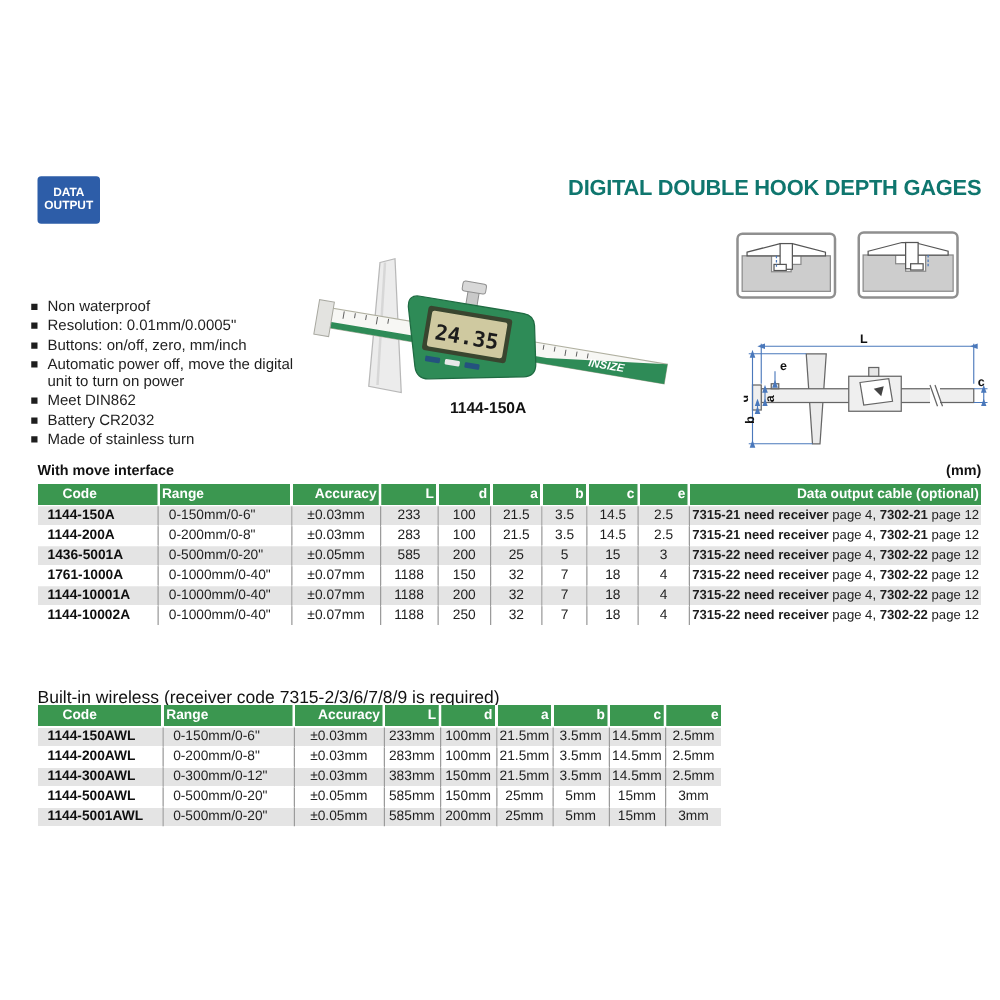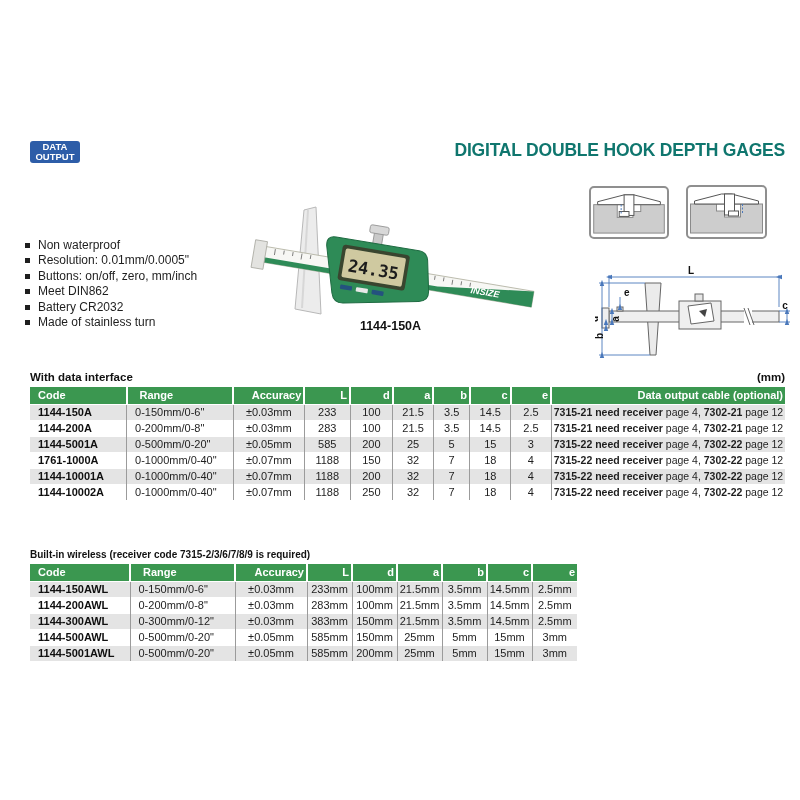--- a/index.html
+++ b/index.html
@@ -4,21 +4,21 @@
 <style>
   :root{
     --green:#3b9750; --badge:#2d5da8; --dim:#4a78bb; --altrow:#e4e4e4; --pgreen:#2e8b57;
   }
   *{margin:0;padding:0;box-sizing:border-box;}
   html,body{background:#fff;}
   body{width:800px;height:800px;position:relative;font-family:"Liberation Sans",sans-serif;color:#222;overflow:hidden;}
   .abs{position:absolute;}
 
   
-  .badge{left:30px;top:141px;width:50px;height:22px;border-radius:3px;background:var(--badge);
+  .badge{left:30px;top:141px;width:50px;height:38px;border-radius:3px;background:var(--badge);
          color:#fff;font-weight:bold;font-size:9.5px;line-height:10.5px;display:flex;flex-direction:column;
          align-items:center;justify-content:center;text-align:center;}
   .page-title{top:140px;right:15px;font-size:17.5px;font-weight:bold;color:#0f766e;letter-spacing:-0.2px;}
 
   
   .features{left:24px;top:239px;width:228px;list-style:none;font-size:12px;line-height:13.8px;color:#1e1e1e;}
   .features li{position:relative;padding-left:14px;margin-bottom:1.6px;}
   .features li::before{content:"";position:absolute;left:1px;top:4px;width:5px;height:5px;background:#1e1e1e;}
 
   
@@ -31,28 +31,28 @@
   .diag2{left:686px;top:185px;width:81px;height:54px;}
 
   
   .dimdraw{left:595px;top:263px;}
   .dimletter{font-weight:bold;font-size:10px;fill:#111;}
 
   
   .tbl-title-row{left:30px;right:15px;top:371px;display:flex;justify-content:space-between;align-items:flex-end;}
   .tbl-title{font-size:11.5px;font-weight:bold;color:#111;}
   .unit-note{font-size:11.5px;font-weight:bold;color:#111;padding-left:40px;}
-  .tbl2-title{left:30px;top:549px;font-size:10px;font-weight:bold;color:#111;}
+  .tbl2-title{left:30px;top:549px;font-size:14px;font-weight:normal;color:#111;}
 
   
   table{border-collapse:collapse;table-layout:fixed;}
   .cat-table th{background:var(--green);color:#fff;font-size:11px;height:17px;border-left:2px solid #fff;
                 padding:0 2px;text-align:right;font-weight:bold;white-space:nowrap;overflow:hidden;}
-  .cat-table th:first-child{border-left:none;text-align:left;padding-left:8px;}
-  .cat-table th:nth-child(2){text-align:left;padding-left:12px;}
+  .cat-table th:first-child{border-left:none;text-align:left;padding-left:20px;}
+  .cat-table th:nth-child(2){text-align:left;padding-left:2px;}
   .cat-table td{font-size:11px;color:#1e1e1e;height:16px;text-align:center;border-left:1px solid #9b9b9b;
                 padding:0 2px;white-space:nowrap;overflow:hidden;}
   .cat-table td:first-child{border-left:none;font-weight:bold;text-align:left;padding-left:8px;color:#0f0f0f;}
   .cat-table td:nth-child(2){text-align:left;padding-left:8px;}
   .cat-table tbody tr{border-top:1px solid #fff;}
   .cat-table tbody tr:nth-child(odd) td{background:var(--altrow);}
   .cat-table .b{font-weight:bold;}
 
   .t1{left:30px;top:387px;width:755px;}
   .t1 th:nth-child(1){width:95px}.t1 th:nth-child(2){width:105px}.t1 th:nth-child(3){width:70px}
@@ -72,20 +72,21 @@
   <span>DATA</span>
   <span>OUTPUT</span>
 </div>
 
 <div class="abs page-title">DIGITAL DOUBLE HOOK DEPTH GAGES</div>
 
 <ul class="abs features">
     <li>Non waterproof</li>
     <li>Resolution: 0.01mm/0.0005"</li>
     <li>Buttons: on/off, zero, mm/inch</li>
+    <li>Automatic power off, move the digital unit to turn on power</li>
     <li>Meet DIN862</li>
     <li>Battery CR2032</li>
     <li>Made of stainless turn</li>
   </ul>
 
 <svg class="abs photo" width="300" height="145" viewBox="0 0 300 145">
 
   <polygon points="54,24 66,21 71,128 45,123" fill="#ececec" stroke="#b8b8b8" stroke-width="1"></polygon>
   <line x1="58" y1="24" x2="52" y2="122" stroke="#d7d7d7" stroke-width="2"></line>
   <g transform="rotate(9.5 30 72)">
@@ -187,21 +188,21 @@
   </g>
   <text class="dimletter" x="96" y="11" text-anchor="middle">L</text>
   <text class="dimletter" x="29" y="33">e</text>
   <text class="dimletter" x="24" y="56" transform="rotate(-90 24 56)" text-anchor="middle">a</text>
   <text class="dimletter" x="3" y="56" transform="rotate(-90 3 56)" text-anchor="middle">d</text>
   <text class="dimletter" x="8" y="73" transform="rotate(-90 8 73)" text-anchor="middle">b</text>
   <text class="dimletter" x="190" y="46" text-anchor="middle">c</text>
 </svg>
 
 <div class="abs tbl-title-row">
-  <span class="tbl-title">With data interface</span>
+  <span class="tbl-title">With move interface</span>
   <span class="unit-note">(mm)</span>
 </div>
 <table class="abs cat-table t1">
     <thead>
       <tr>
         <th>Code</th>
         <th>Range</th>
         <th>Accuracy</th>
         <th>L</th>
         <th>d</th>
@@ -231,21 +232,21 @@
         <td>±0.03mm</td>
         <td>283</td>
         <td>100</td>
         <td>21.5</td>
         <td>3.5</td>
         <td>14.5</td>
         <td>2.5</td>
         <td><span class="b">7315-21 need receiver</span><span> page 4, </span><span class="b">7302-21</span><span> page 12</span></td>
       </tr>
       <tr>
-        <td>1144-5001A</td>
+        <td>1436-5001A</td>
         <td>0-500mm/0-20"</td>
         <td>±0.05mm</td>
         <td>585</td>
         <td>200</td>
         <td>25</td>
         <td>5</td>
         <td>15</td>
         <td>3</td>
         <td><span class="b">7315-22 need receiver</span><span> page 4, </span><span class="b">7302-22</span><span> page 12</span></td>
       </tr>

